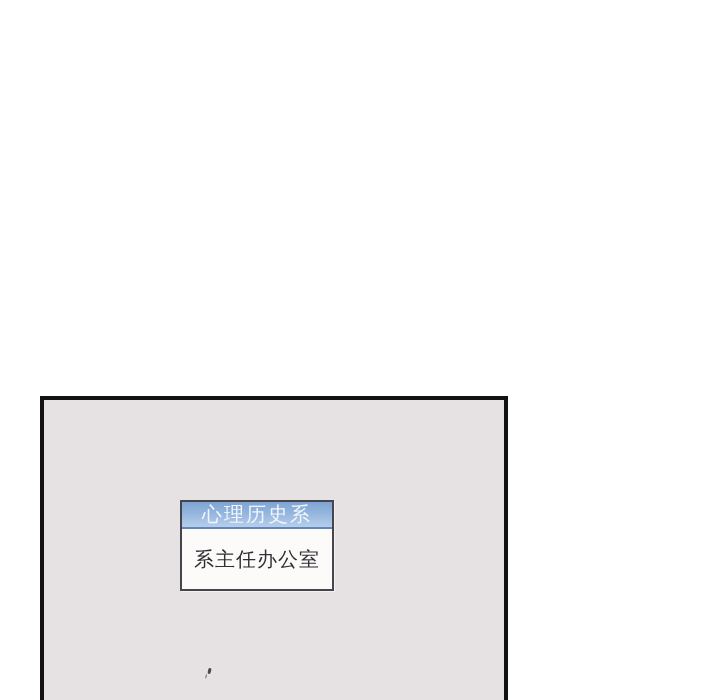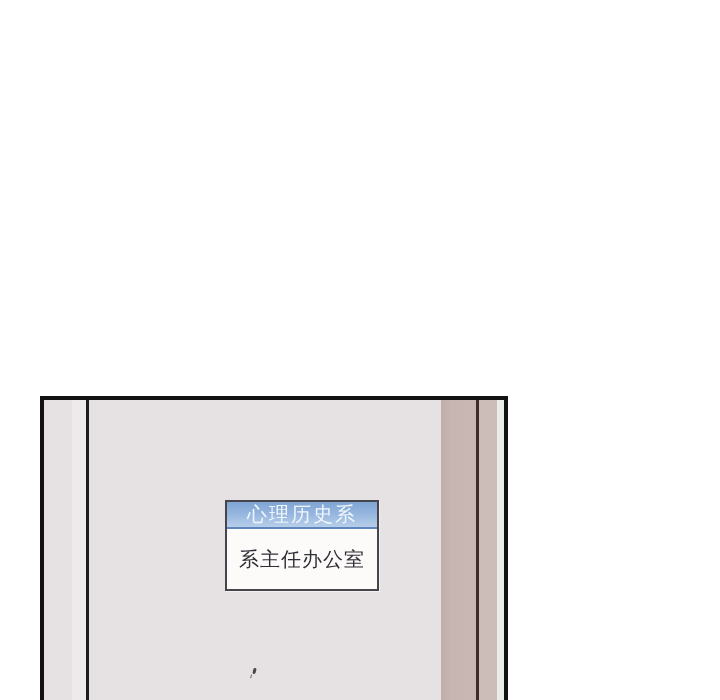--- a/index.html
+++ b/index.html
@@ -21,23 +21,22 @@
     left: 40px;
     top: 396px;
     width: 468px;
     height: 304px;
     box-sizing: border-box;
     border-top: 4px solid #121212;
     border-left: 4px solid #121212;
     border-right: 4px solid #121212;
     background: #e6e1e2;
     display: flex;
-    flex-direction: row;
+    flex-direction: column;
     align-items: stretch;
-    padding-left: 28px;
   }
   .wall-strip {
     width: 14px;
     background: #edeaec;
   }
   .wall-door-line {
     width: 3px;
     background: #1c1c1c;
   }
   .door {

